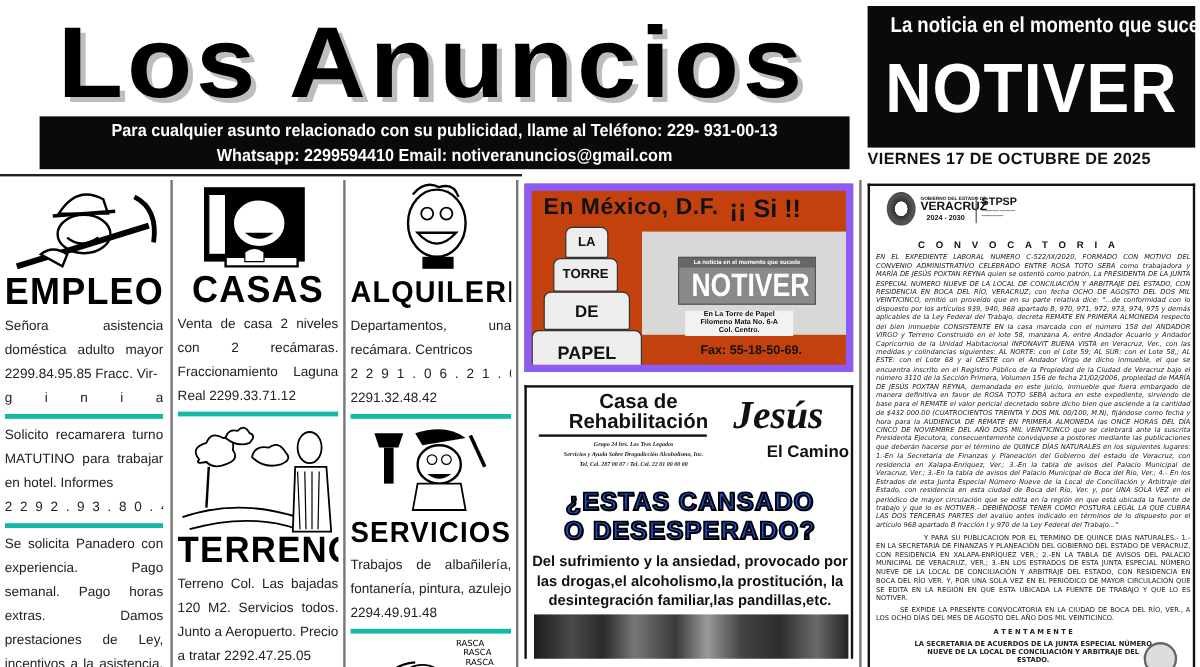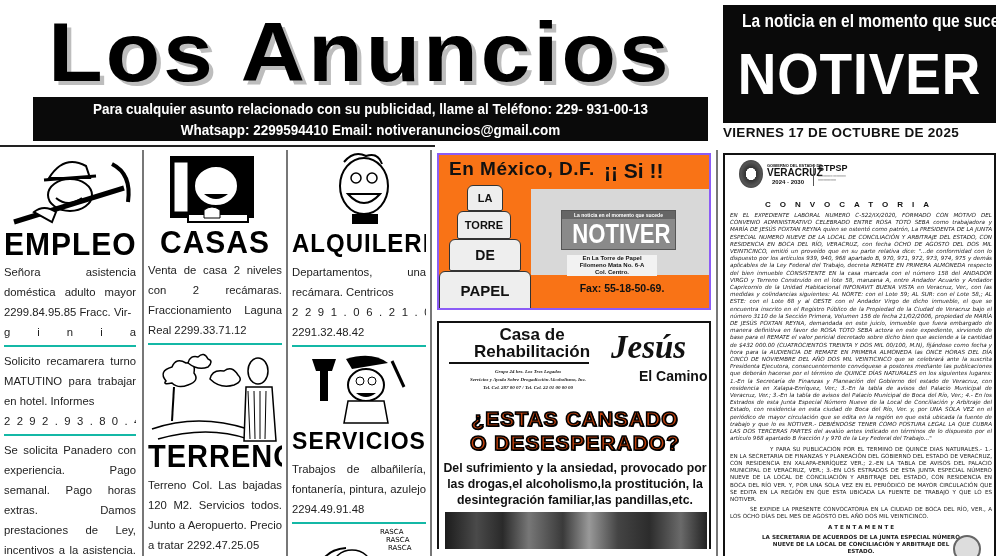--- a/index.html
+++ b/index.html
@@ -41,28 +41,28 @@
   .col-divider { position: absolute; top: 150px; width: 2px; height: 406px; background: #777; }
   .section { position: relative; }
   .cartoon { position: relative; width: 100%; }
   .section-title {
     text-align: center; font-weight: 900; font-size: 27px; letter-spacing: 1px;
     font-family: "Liberation Sans", sans-serif; line-height: 28px; color: #000;
     transform: scaleY(1.05);
   }
   .ad {
     font-size: 11.3px; line-height: 20px; text-align: justify; text-align-last: left;
-    padding: 4px 0 3px 0; border-bottom: 2px solid #14b8a6; color: #222;
+    padding: 4px 0 3px 0; border-bottom: 4px solid #14b8a6; color: #222;
   }
   .ad .spread { letter-spacing: 7px; }
 
   
   .torre {
     position: absolute; left: 437px; top: 153px; width: 274px; height: 157px;
-    border: 2px solid #8b5cf6; background: #f97316; overflow: hidden;
+    border: 6px solid #8b5cf6; background: #c2410c; overflow: hidden;
   }
   .torre-head { position: absolute; left: 10px; top: 3px; font-weight: bold; font-size: 19px; letter-spacing: 0.5px; }
   .torre-si { position: absolute; left: 165px; top: 4px; font-weight: bold; font-size: 21px; }
   .tower { position: absolute; left: 0; top: 30px; width: 95px; height: 125px; text-decoration: underline; }
   .tower .tier { position: absolute; background: #eee; border: 1.5px solid #333; border-radius: 6px 6px 2px 2px; text-align: center; font-weight: bold; color: #111; }
   .papers { position: absolute; left: 92px; top: 34px; width: 178px; height: 86px; background: #d8d8d8; }
   .notiver-stamp {
     position: absolute; left: 122px; top: 55px; width: 115px; height: 40px; background: #8a8a8a; color: #fff;
     text-align: center; font-weight: bold; border: 1px solid #555;
   }
@@ -77,21 +77,21 @@
     border: 2px solid #111; border-bottom: none; background: #fff; overflow: hidden;
   }
   .rehab-title { position: absolute; left: 28px; top: 3px; width: 130px; text-align: center; font-weight: bold; font-size: 17px; line-height: 17px; }
   .rehab-rule { position: absolute; left: 10px; top: 39px; width: 140px; height: 1.5px; background: #111; }
   .rehab-info { position: absolute; left: 4px; top: 45px; width: 170px; font-size: 5px; line-height: 8px; font-style: italic; font-weight: bold; text-align: center; color: #222; font-family: "Liberation Serif", serif; }
   .jesus { position: absolute; left: 172px; top: 6px; font-family: "Liberation Serif", serif; font-style: italic; font-weight: bold; font-size: 33px; line-height: 36px; }
   .camino { position: absolute; left: 200px; top: 45px; font-size: 14px; font-weight: bold; }
   .cansado {
     position: absolute; left: 5px; top: 84px; width: 262px; text-align: center;
     font-weight: 900; font-size: 21px; line-height: 24px; letter-spacing: 1px;
-    color: #c2410c; -webkit-text-stroke: 1.6px #000; text-shadow: 1px 1px 0 #000;
+    color: #1d4ed8; -webkit-text-stroke: 1.6px #000; text-shadow: 1px 1px 0 #000;
   }
   .rehab-body { position: absolute; left: 2px; top: 137px; width: 268px; text-align: center; font-weight: bold; font-size: 12.3px; line-height: 16px; }
   .rehab-photo {
     position: absolute; left: 6px; top: 189px; width: 262px; height: 46px;
     background: linear-gradient(90deg, #1c1c1c 0%, #4a4a4a 12%, #2a2a2a 22%, #777 32%, #3a3a3a 45%, #999 55%, #444 66%, #2c2c2c 78%, #6a6a6a 90%, #222 100%);
   }
 
   .col-divider-mid { position: absolute; left: 716px; top: 150px; width: 2px; height: 406px; background: #777; }
 
   

